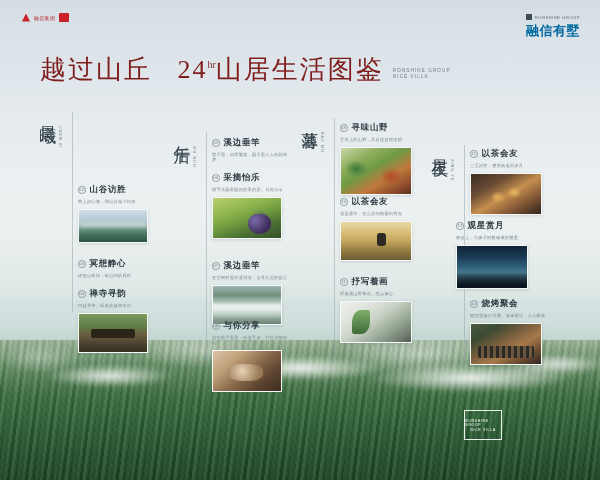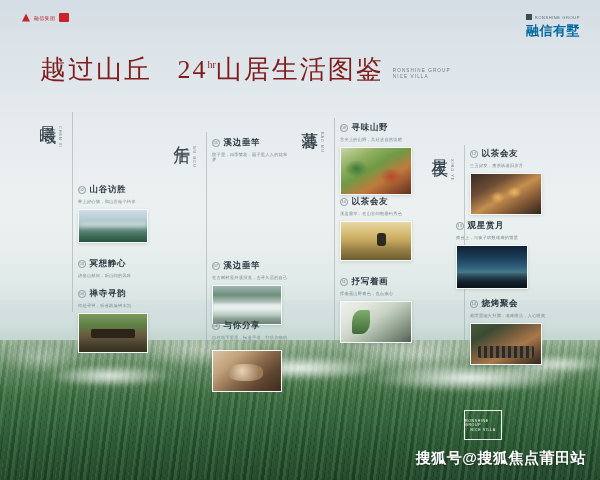--- a/index.html
+++ b/index.html
@@ -306,20 +306,30 @@
         <span class="col-sub">WU HOU</span>
       </div>
       <div class="divider" style="left: 206px; top: 132px; height: 230px;"></div>
       <div class="item" style="left: 212px; top: 137px; width: 78px;">
         <div class="item-head">
           <span class="dot">05</span>
           <span class="it-title">溪边垂竿</span>
         </div>
         <div class="it-desc">院子里，四季繁花，园子里人人的花草梦</div>
       </div>
+      <div class="item" style="left: 212px; top: 172px; width: 78px;">
+        <div class="item-head">
+          <span class="dot">06</span>
+          <span class="it-title">采摘怡乐</span>
+        </div>
+        <div class="it-desc">摘下水晶果园的鲜果的甜，与你分享</div>
+        <div class="thumb t-grape" style="width:70px;height:42px">
+          <i></i>
+        </div>
+      </div>
       <div class="item" style="left: 212px; top: 260px; width: 78px;">
         <div class="item-head">
           <span class="dot">07</span>
           <span class="it-title">溪边垂竿</span>
         </div>
         <div class="it-desc">在古树村屋外溪涧流，去寻久远的自己</div>
         <div class="thumb t-river" style="width:70px;height:40px">
           <i></i>
         </div>
       </div>
@@ -403,14 +413,13 @@
           <i></i>
         </div>
       </div>
     </div>
 
   <div class="badge">
     <div>RONSHINE GROUP</div>
     <div>NICE VILLA</div>
   </div>
 
-  <div class="watermark">搜狐号@搜狐焦点莆田站</div>
 </div>
 
 </body></html>

